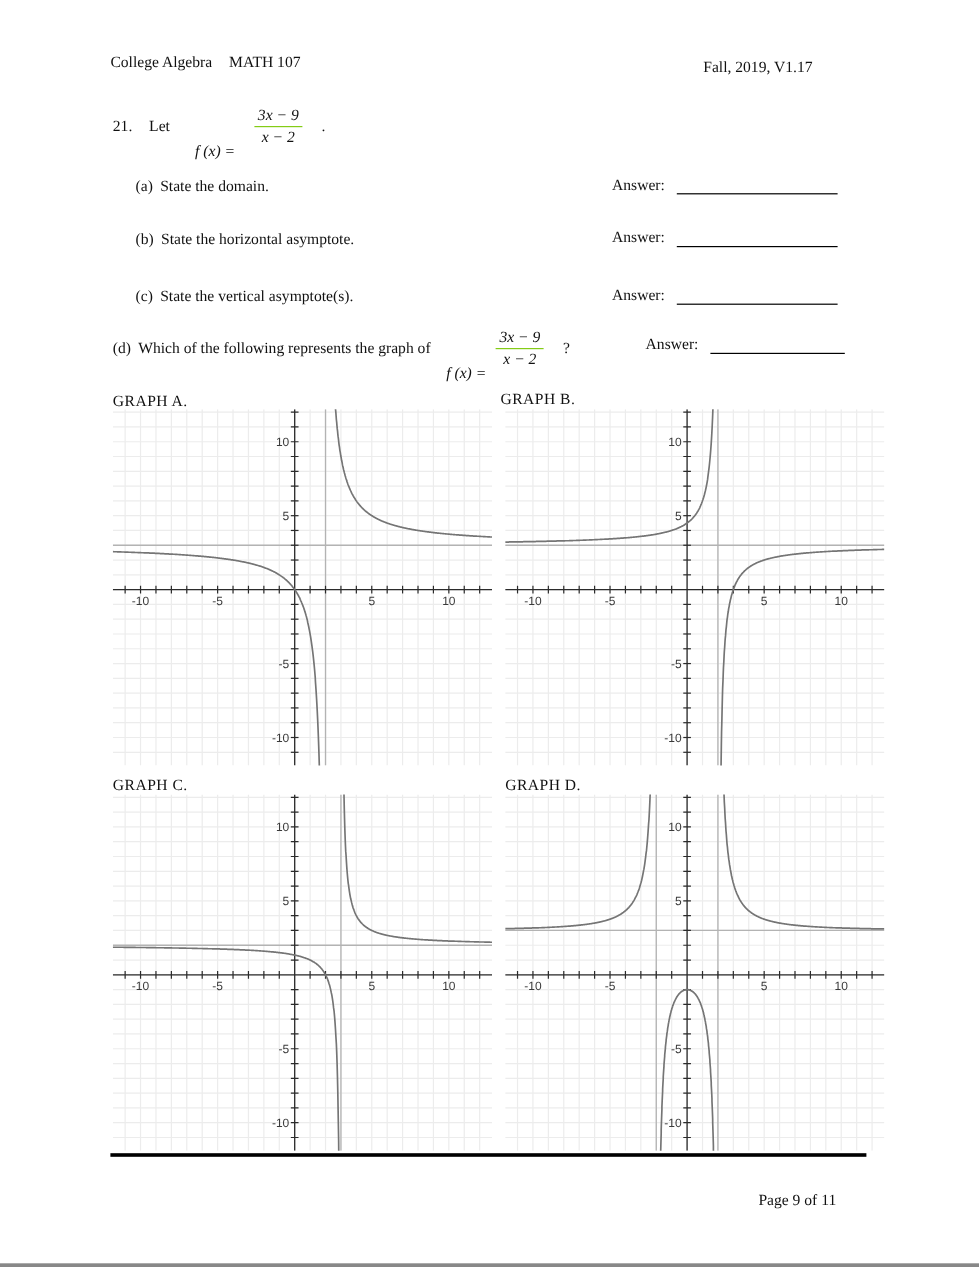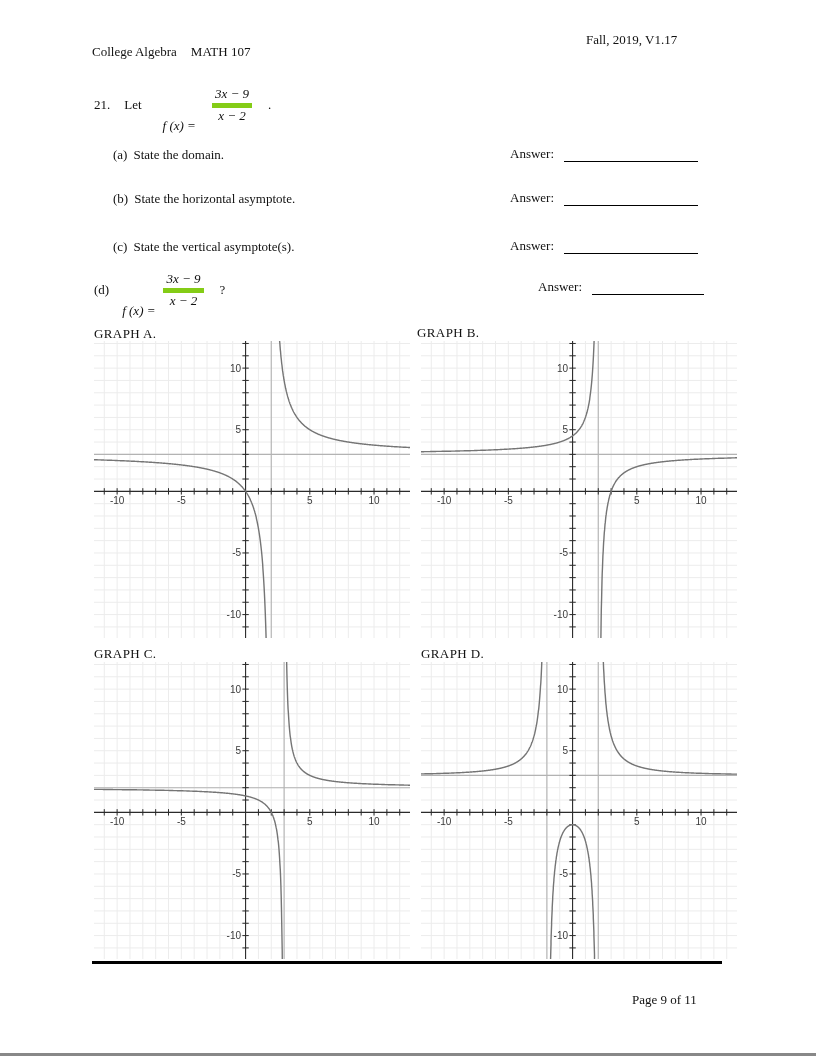--- a/index.html
+++ b/index.html
@@ -5,40 +5,40 @@
   html,body{margin:0;padding:0;background:#888;}
   .page{position:relative;width:816px;height:1053px;background:#ffffff;margin:0 auto;
         font-family:"Liberation Serif",serif;font-size:13px;color:#111;overflow:hidden;}
   .abs{position:absolute;}
   .row{display:flex;gap:6px;white-space:nowrap;}
   .hdr-gap{display:inline-block;width:14px;}
   .q-row{left:94px;top:82px;display:flex;align-items:center;height:46px;gap:14px;}
   .fx{font-style:italic;margin-left:7px;margin-top:41px;}
   .frac{display:inline-flex;flex-direction:column;align-items:center;line-height:1.12;
         font-style:italic;margin:0 2px;}
-  .frac .num{border-bottom:5px solid #84cc16;padding:0 3px 1px 3px;}
+  .frac .num{border-bottom:1px solid #84cc16;padding:0 3px 1px 3px;}
   .frac .den{padding-top:1px;}
   .ans{display:flex;gap:10px;}
   .ansline{display:inline-block;height:15px;border-bottom:1px solid #000;}
   .d-row{left:94px;top:266px;display:flex;align-items:center;height:48px;gap:6px;}
   .qmark{margin-left:8px;}
   .graph-label{font-size:13px;letter-spacing:0.4px;}
   .plot{position:absolute;background:#fff;}
   .bottom-rule{left:92px;top:961px;width:630px;height:3px;background:#000;}
   .page-num{left:632px;top:992px;}
 </style>
 </head>
 <body>
 
 <div class="page">
 
   <div class="abs" style="left:92px;top:44px;">
     <span>College Algebra</span><span class="hdr-gap"></span><span>MATH 107</span>
   </div>
-  <div class="abs" style="left:586px;top:32px;">Fall, 2019, V1.17</div>
+  <div class="abs" style="left:586px;top:48px;">Fall, 2019, V1.17</div>
 
   <div class="abs q-row">
     <span>21.</span>
     <span>Let</span>
     <span class="fx">f (x) =</span>
     <span class="frac">
       <span class="num">3x − 9</span>
       <span class="den">x − 2</span>
     </span>
     <span>.</span>
@@ -66,20 +66,21 @@
     <span>(c)</span>
     <span>State the vertical asymptote(s).</span>
   </div>
   <div class="abs ans" style="left:510px;top:238px;">
     <span>Answer:</span>
     <span class="ansline" style="width:134px;"></span>
   </div>
 
   <div class="abs d-row">
     <span>(d)</span>
+    <span>Which of the following represents the graph of</span>
     <span class="fx">f (x) =</span>
     <span class="frac">
       <span class="num">3x − 9</span>
       <span class="den">x − 2</span>
     </span>
     <span class="qmark">?</span>
   </div>
   <div class="abs ans" style="left:538px;top:279px;">
     <span>Answer:</span>
     <span class="ansline" style="width:112px;"></span>

